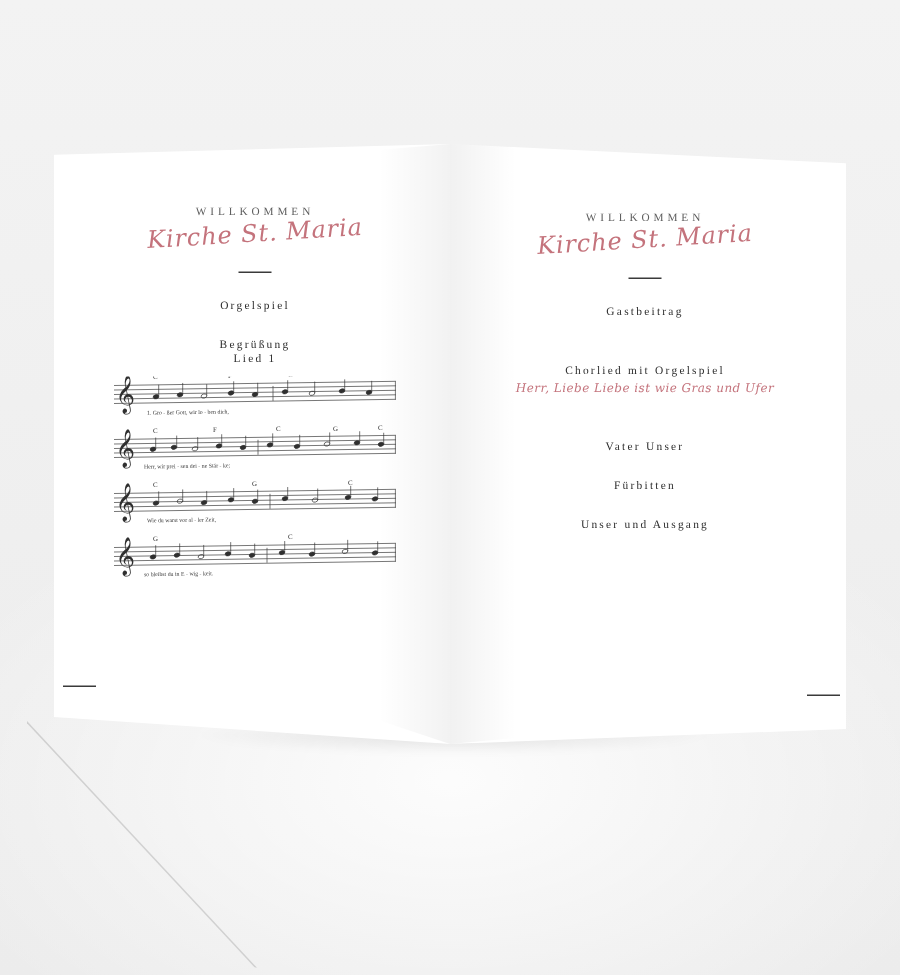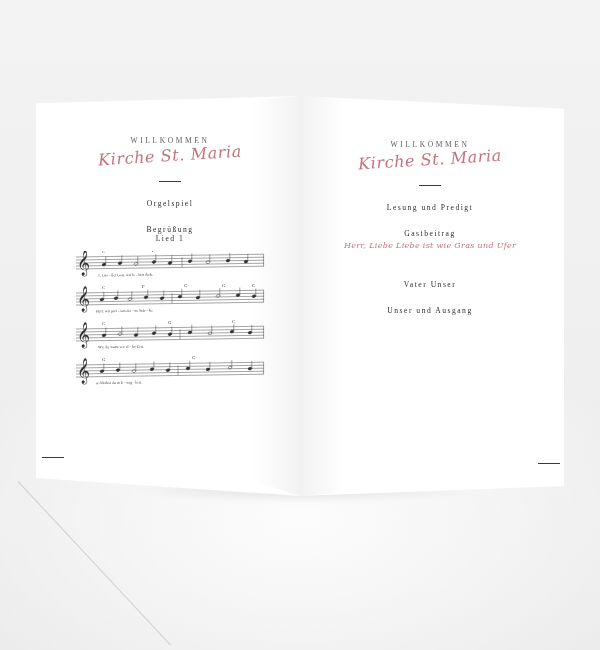--- a/index.html
+++ b/index.html
@@ -374,26 +374,27 @@
         <div class="bottom-rule"></div>
       </div>
     </div>
 
     <div class="page" id="page-right">
       <div class="page-inner">
         <div class="welcome">WILLKOMMEN</div>
         <div class="church">Kirche St. Maria</div>
         <div class="rule"></div>
 
-        <div class="item">Lesung und Predigt</div>
         <div class="item">Gastbeitrag</div>
 
+        <div class="song-title" style="margin-top:30px">Chorlied mit Orgelspiel</div>
         <div class="song-name">Herr, Liebe Liebe ist wie Gras und Ufer</div>
 
         <div class="item" style="margin-top:30px">Vater Unser</div>
+        <div class="item">Fürbitten</div>
         <div class="item">Unser und Ausgang</div>
 
         <div class="bottom-rule"></div>
       </div>
     </div>
 
     <div id="spine-shade-l"></div>
     <div id="spine-shade-r"></div>
   </div>
 </div>

